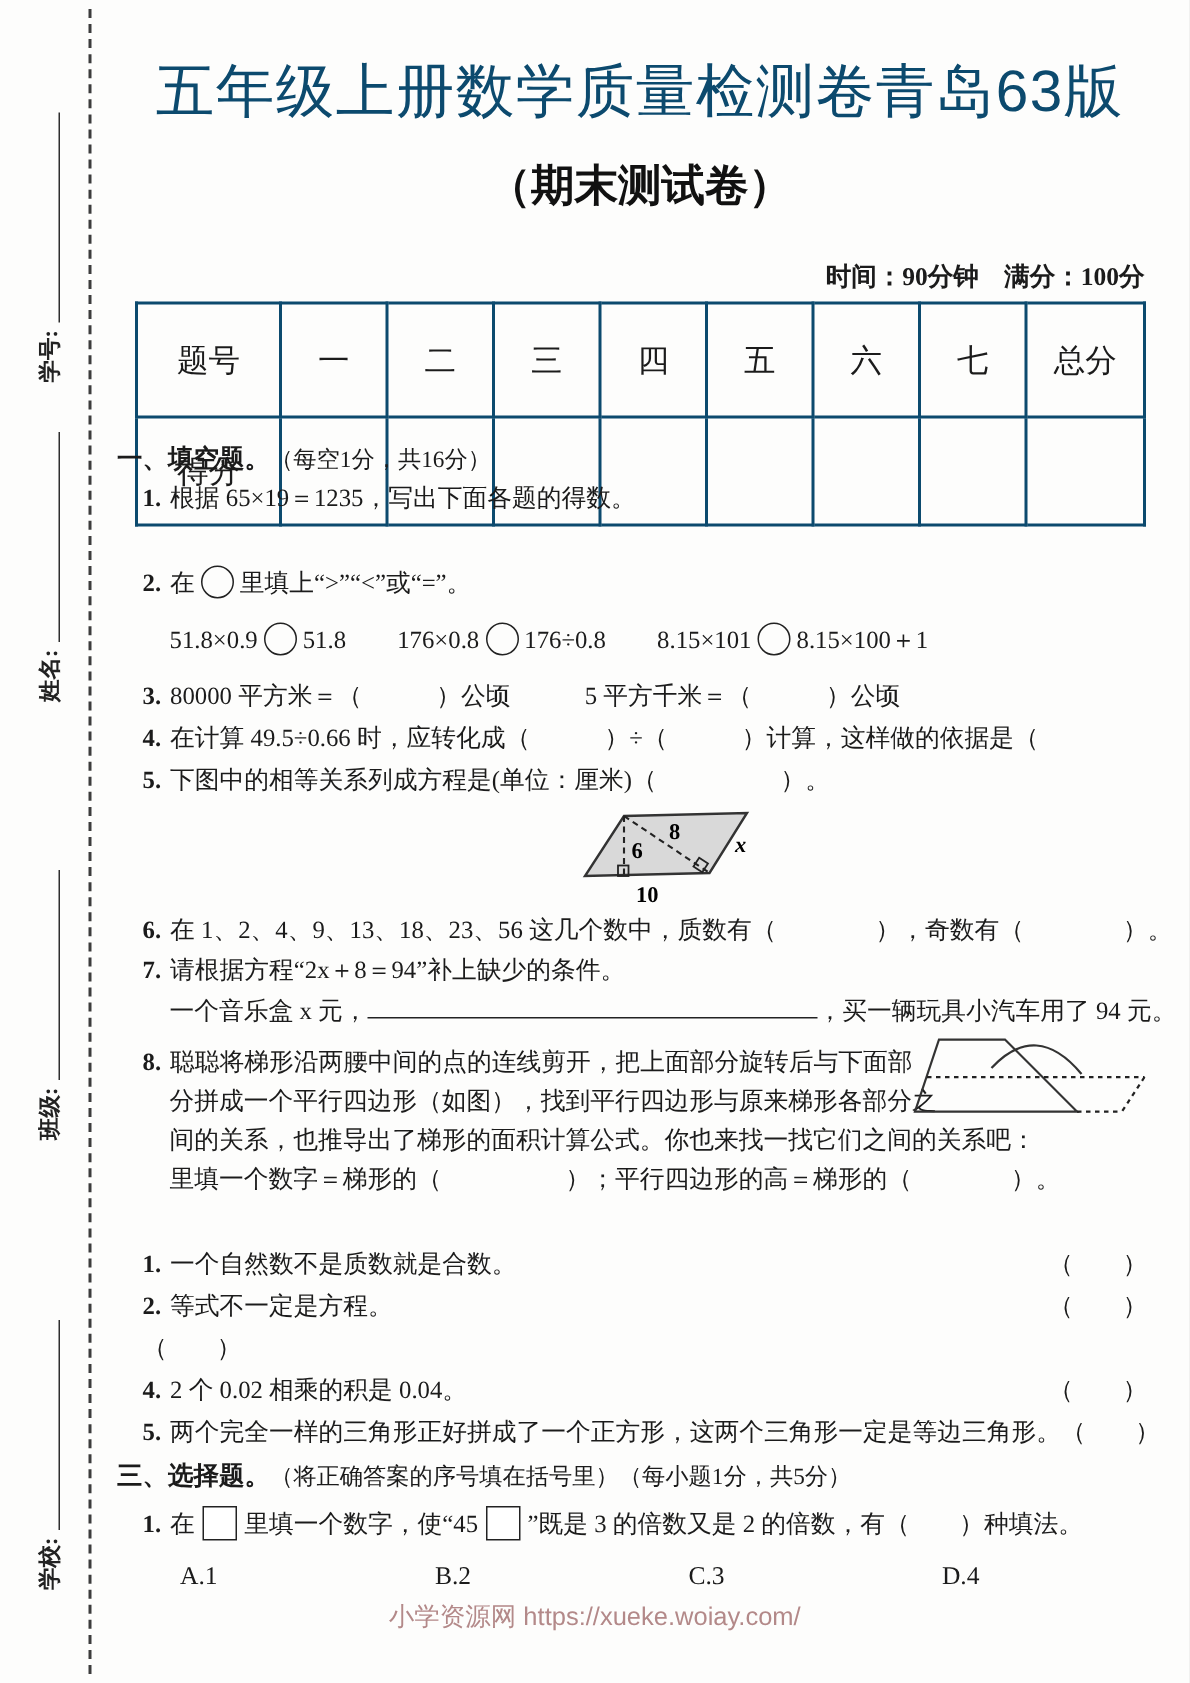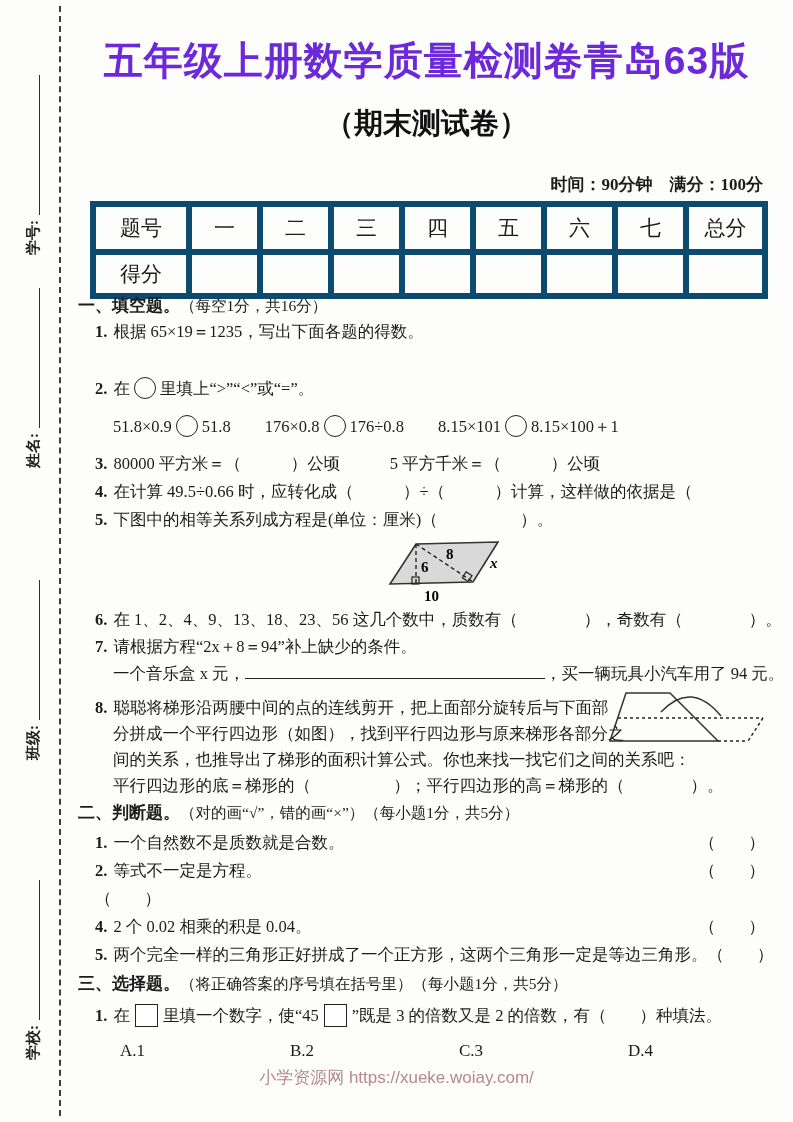--- a/index.html
+++ b/index.html
@@ -12,30 +12,30 @@
   
   .seal-line{position:absolute; left:59px; top:6px; bottom:6px; width:0;
     border-left:2.5px dashed #3c3c3c;}
   .seal-field{position:absolute; left:-60px; width:180px; height:26px;
     transform:rotate(-90deg); display:flex; align-items:flex-end; gap:5px;
     font-size:15px; font-weight:600; color:#222;}
   .seal-blank{flex:1; border-bottom:1.6px solid #2e2e2e; margin-bottom:3px; height:12px;}
   
   .title{position:absolute; left:70px; right:10px; top:34px; margin:0;
     text-align:center; font-family:"Liberation Sans","DejaVu Sans",sans-serif;
-    font-size:39px; font-weight:700; letter-spacing:1px; color:#6d28d9;}
+    font-size:39px; font-weight:400; letter-spacing:1px; color:#0c4a6e;}
   .subtitle{position:absolute; left:70px; right:10px; top:104px; text-align:center;
     font-family:"Liberation Sans","DejaVu Sans",sans-serif;
     font-size:29px; font-weight:800; color:#111;}
   .exam-info{position:absolute; right:30px; top:173px; font-size:17px; font-weight:600;}
   
   .score-table{position:absolute; left:90px; top:201px; width:672px;
     border-collapse:collapse; table-layout:fixed;}
-  .score-table td{border:6px solid #0c4a6e; text-align:center; vertical-align:middle;
-    font-size:21px; font-weight:500; padding:0;}
+  .score-table td{border:2px solid #0c4a6e; text-align:center; vertical-align:middle;
+    font-size:21px; font-weight:500; padding:16px;}
   .score-table tr:first-child td{height:42px;}
   .score-table tr:last-child td{height:38px;}
   
   .line{position:absolute; white-space:nowrap; font-size:16.5px; font-weight:500;}
   .sec-head{font-size:17px;}
   .sec-bold{font-weight:700;margin-top:12px;}
   .sec-rest{font-size:15.5px; font-weight:400;}
   .qnum{font-weight:700; margin-right:6px;}
   .blank-circle{display:inline-block; width:20px; height:20px; border:1.7px solid #222;
     border-radius:50%; vertical-align:-5px; margin:0 4px;}
@@ -174,34 +174,31 @@
   <div class="line" style="left:95px; top:697px">
     <span class="qnum">8.</span><span>聪聪将梯形沿两腰中间的点的连线剪开，把上面部分旋转后与下面部</span>
   </div>
   <div class="line" style="left:113px; top:723px">
     <span>分拼成一个平行四边形（如图），找到平行四边形与原来梯形各部分之</span>
   </div>
   <div class="line" style="left:113px; top:749px">
     <span>间的关系，也推导出了梯形的面积计算公式。你也来找一找它们之间的关系吧：</span>
   </div>
   <div class="line" style="left:113px; top:775px">
-    <span>平行四边形的底＝梯形的（　　　　　）；平行四边形的高＝梯形的（　　　　）。</span>
+    <span>里填一个数字＝梯形的（　　　　　）；平行四边形的高＝梯形的（　　　　）。</span>
   </div>
 
   <svg class="fig" style="left:606px; top:690px" width="186" height="70" viewBox="0 0 186 70">
     <polygon points="20,3 64,3 112,51 4,51" fill="none" stroke="#333" stroke-width="1.5"></polygon>
     <line x1="12" y1="28" x2="157" y2="28" stroke="#222" stroke-width="1.5" stroke-dasharray="3,3"></line>
     <line x1="157" y1="28" x2="142" y2="51" stroke="#222" stroke-width="1.5" stroke-dasharray="3,3"></line>
     <line x1="112" y1="51" x2="142" y2="51" stroke="#222" stroke-width="1.5" stroke-dasharray="3,3"></line>
     <path d="M55,22 Q85,-10 115,26" fill="none" stroke="#333" stroke-width="1.5"></path>
   </svg>
 
-  <div class="line sec-head" style="left:78px; top:801px">
-    <span class="sec-bold">二、判断题。</span><span class="sec-rest">（对的画“√”，错的画“×”）（每小题1分，共5分）</span>
-  </div>
 
   <div class="jline" style="top:832px">
     <span><span class="qnum">1.</span><span>一个自然数不是质数就是合数。</span></span>
     <span>（　　）</span>
   </div>
   <div class="jline" style="top:860px">
     <span><span class="qnum">2.</span><span>等式不一定是方程。</span></span>
     <span>（　　）</span>
   </div>
   <div class="jline" style="top:888px">

